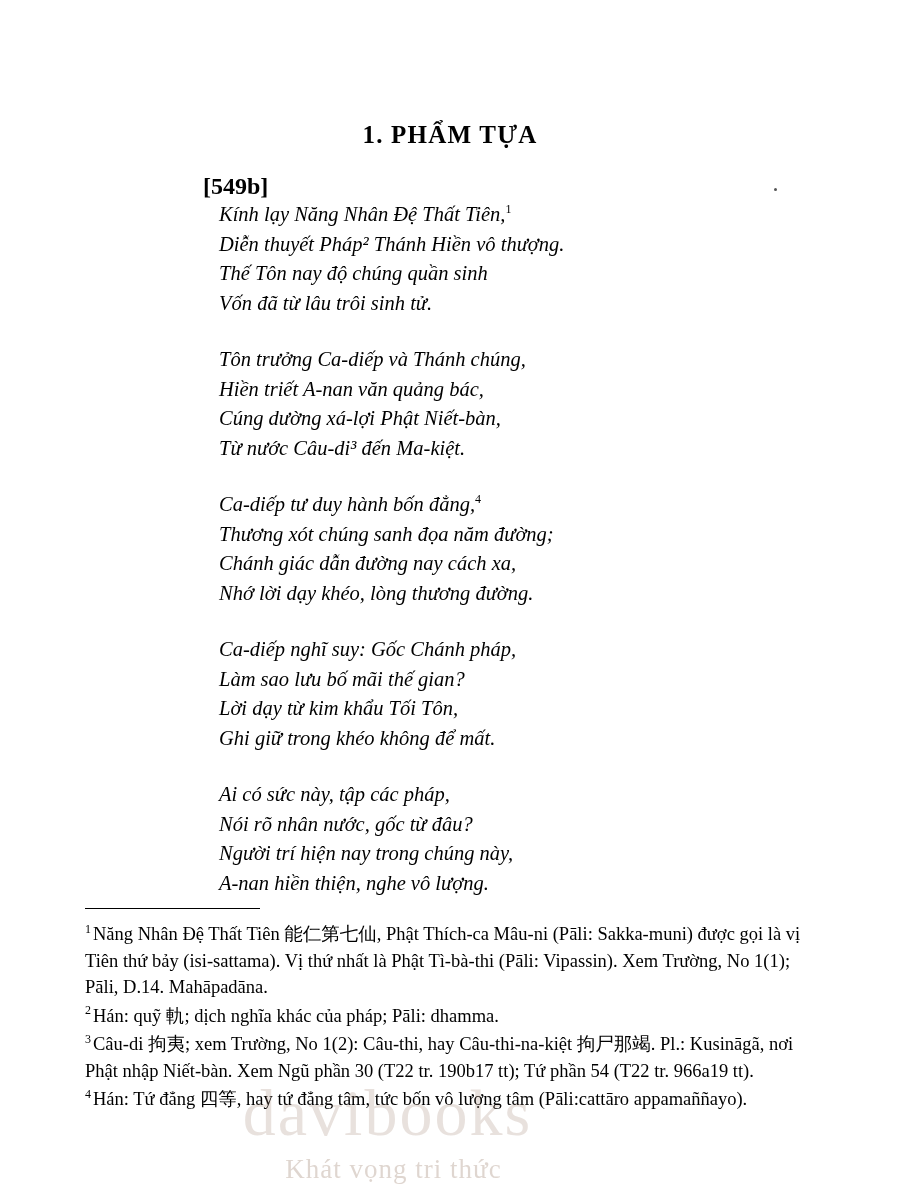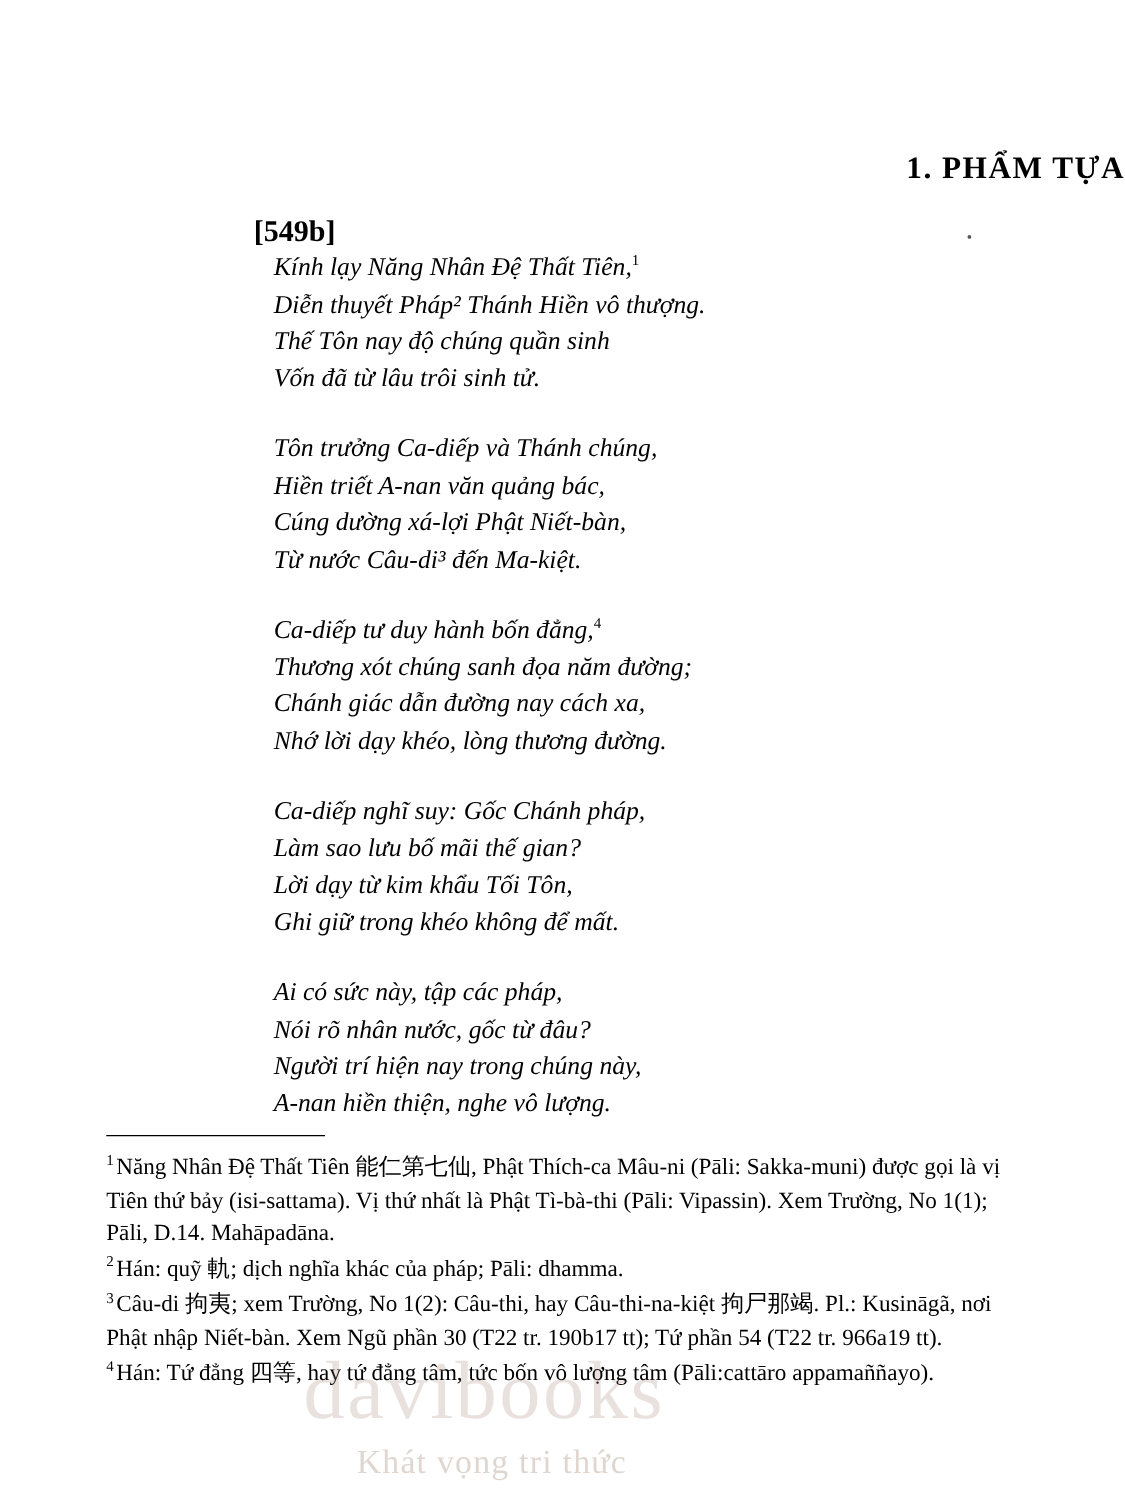--- a/index.html
+++ b/index.html
@@ -21,21 +21,21 @@
     width: 900px;
     height: 1200px;
     box-sizing: border-box;
   }
 
   .title {
     position: absolute;
     top: 104px;
     left: 0;
     width: 900px;
-    text-align: right;
+    text-align: center;
     font-size: 25px;
     font-weight: bold;
     letter-spacing: 1.2px;
     font-family: "Liberation Serif", serif;
   }
 
   .folio {
     position: absolute;
     top: 173px;
     left: 203px;

